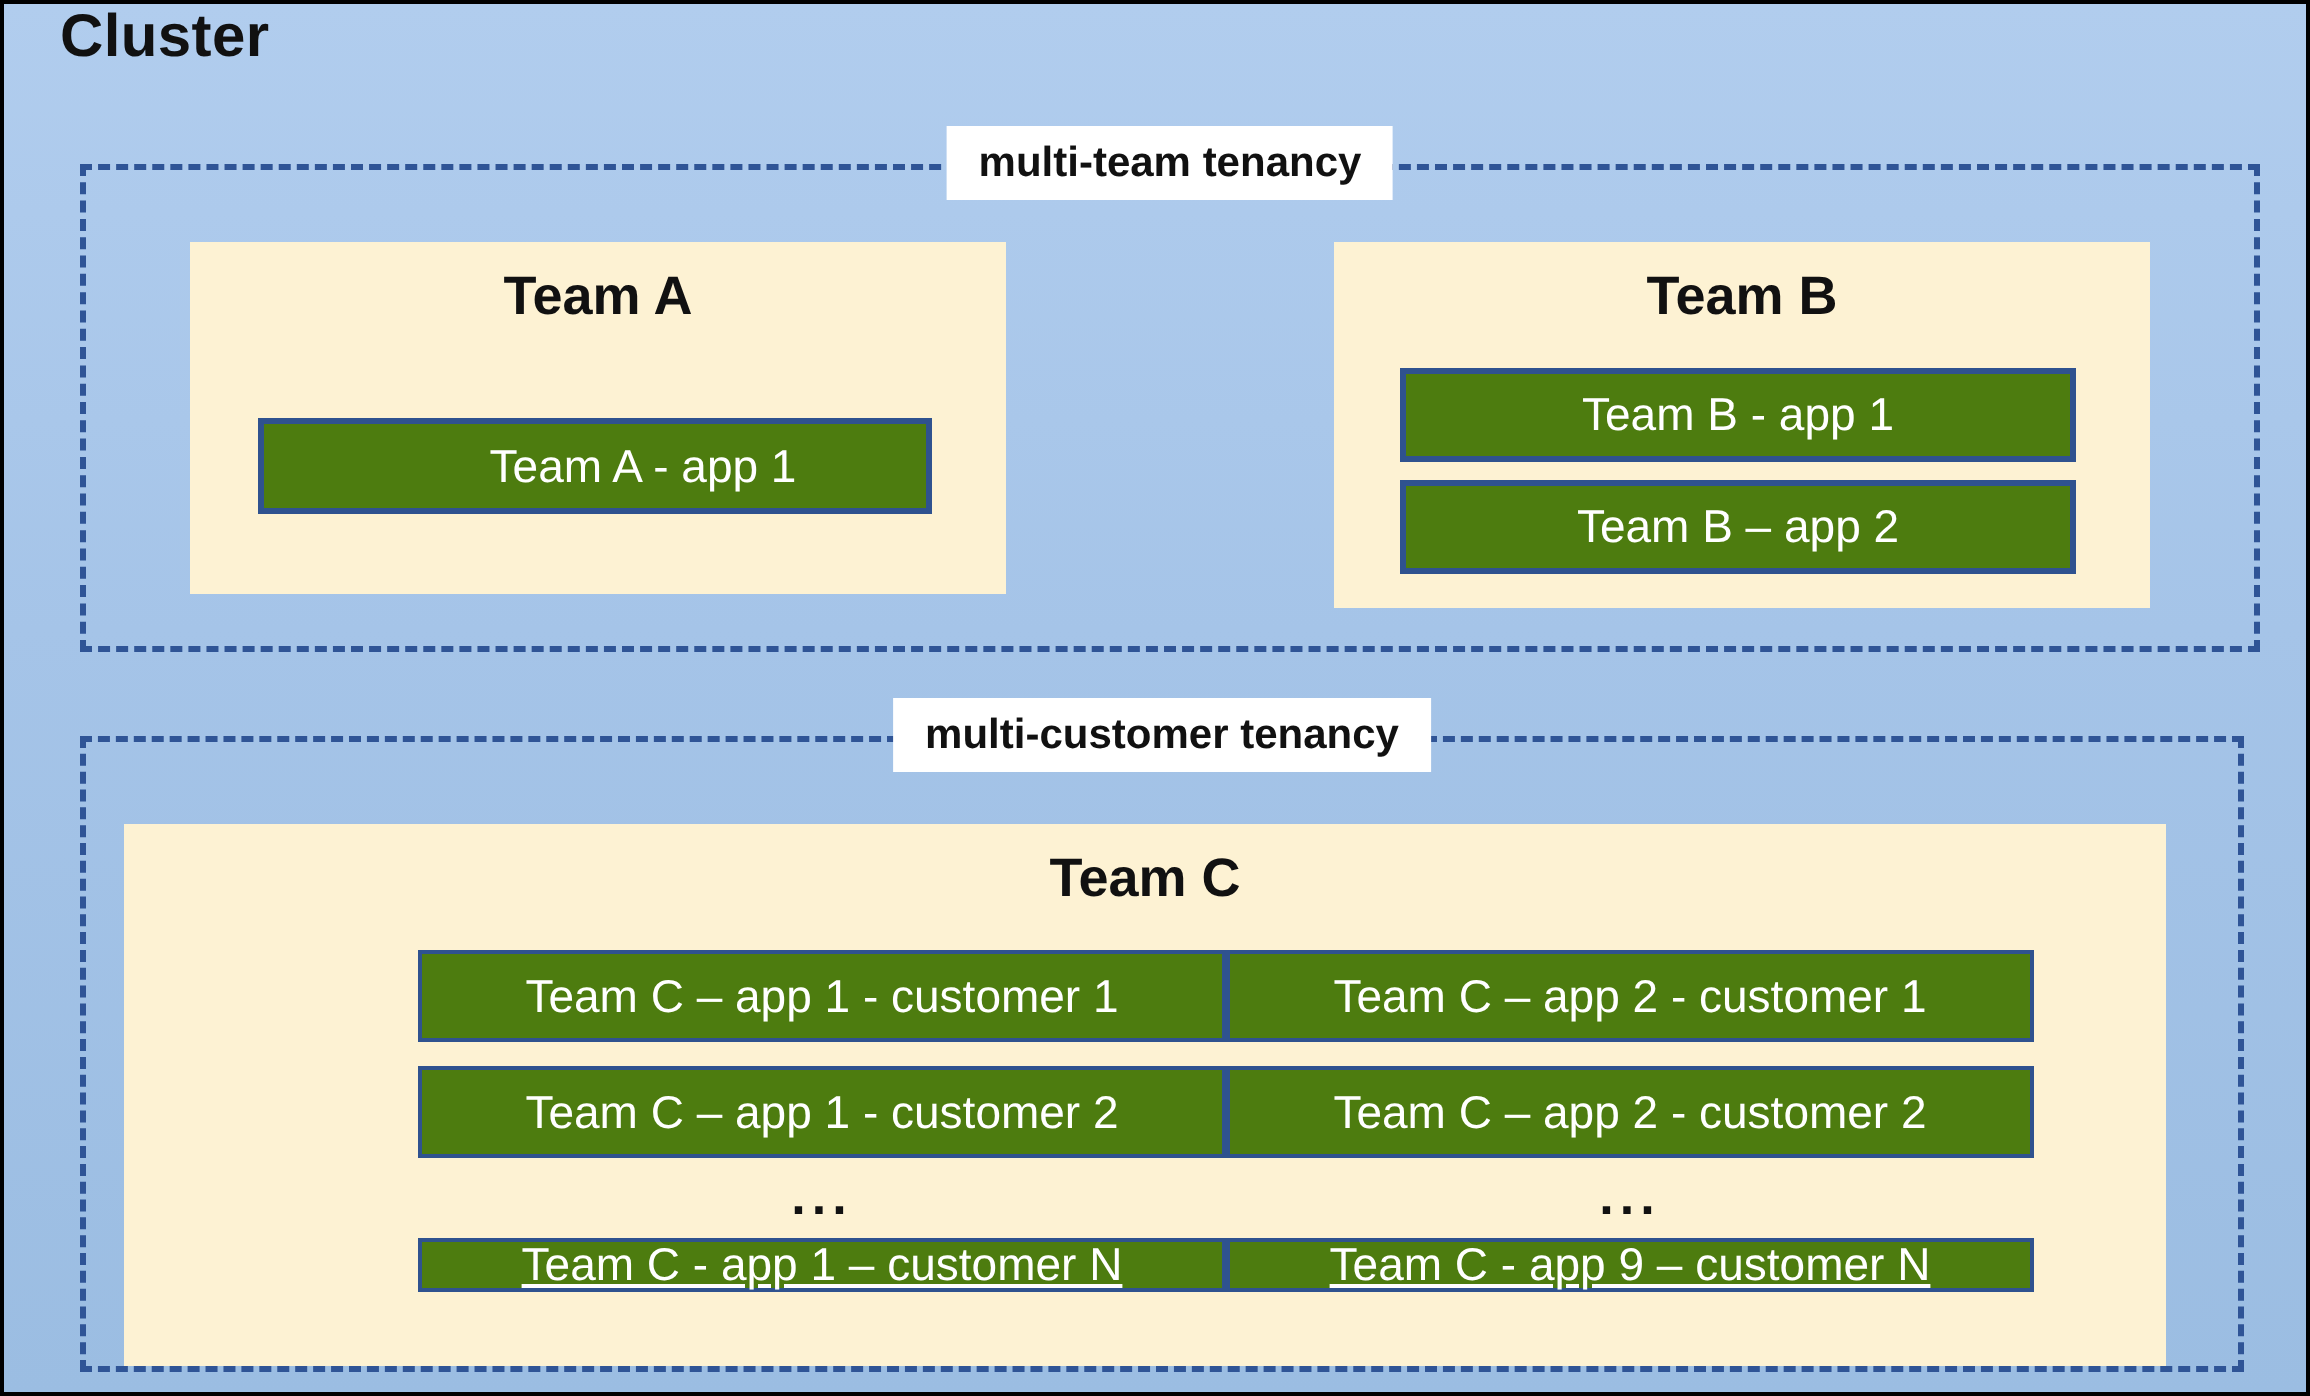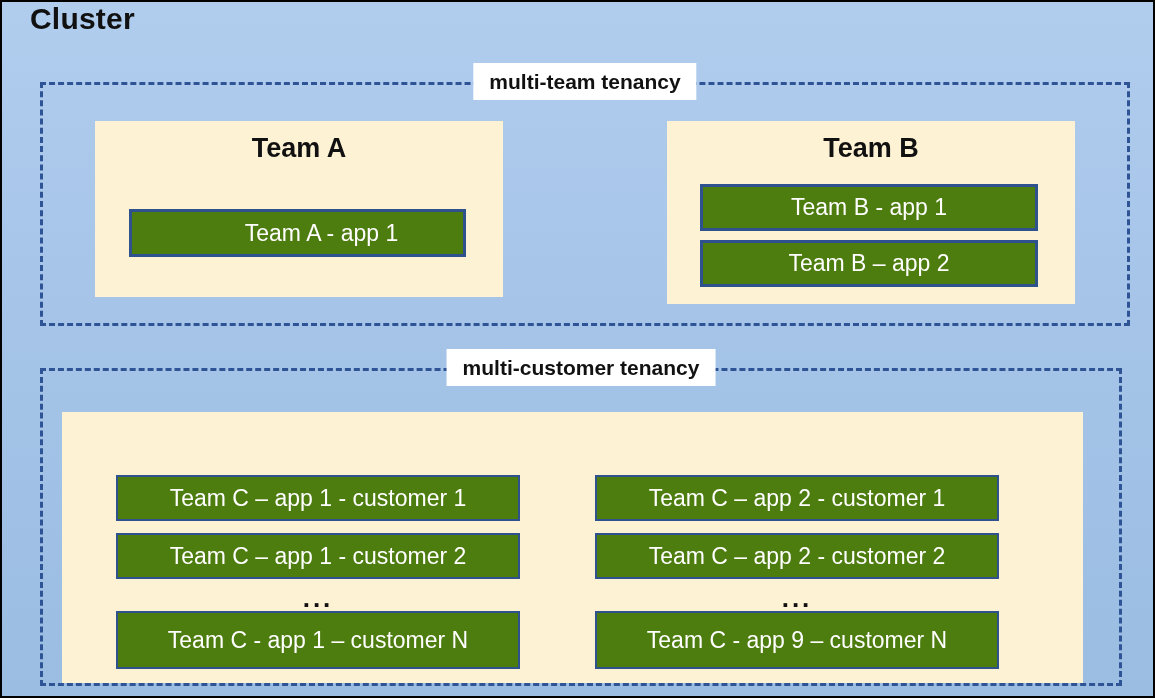--- a/index.html
+++ b/index.html
@@ -79,40 +79,40 @@
     align-items: center;
     justify-content: center;
     white-space: nowrap;
   }
   .team-a-app { left: 34px; top: 88px; width: 337px; height: 48px; padding-left: 48px; }
   .team-b-app1 { left: 33px; top: 63px; width: 338px; height: 47px; }
   .team-b-app2 { left: 33px; top: 119px; width: 338px; height: 47px; }
 
   .customer-columns {
     position: absolute;
-    left: 54px;
+    left: 72px;
     top: 63px;
     width: 883px;
     height: 190px;
     display: flex;
-    justify-content: space-between;
+    justify-content: flex-end;
   }
   .customer-col {
     width: 404px;
     display: flex;
     flex-direction: column;
   }
   .customer-app {
     position: static;
     height: 46px;
     margin-bottom: 12px;
     border-width: 2px;
     flex: none;
   }
-  .customer-app.last { height: 58px; margin-bottom: 0; }
+  .customer-app.last { height: 27px; margin-bottom: 0; text-decoration: underline; }
   .ellipsis-row {
     height: 26px;
     margin: -2px 0 4px 0;
     text-align: center;
     font-size: 26px;
     font-weight: bold;
     color: #111111;
     letter-spacing: 3px;
     line-height: 18px;
   }
@@ -138,20 +138,21 @@
       <div class="app-box team-b-app1">Team B - app 1</div>
       <div class="app-box team-b-app2">Team B – app 2</div>
     </div>
   </div>
 
   <div class="dashed-section section-multi-customer">
 
     <div class="section-label">multi-customer tenancy</div>
 
     <div class="team-panel team-c-panel">
+      <div class="team-title">Team C</div>
 
       <div class="customer-columns">
 
         <div class="customer-col">
           <div class="app-box customer-app">Team C – app 1 - customer 1</div>
           <div class="app-box customer-app">Team C – app 1 - customer 2</div>
           <div class="ellipsis-row">...</div>
           <div class="app-box customer-app last">Team C - app 1 – customer N</div>
         </div>
 

